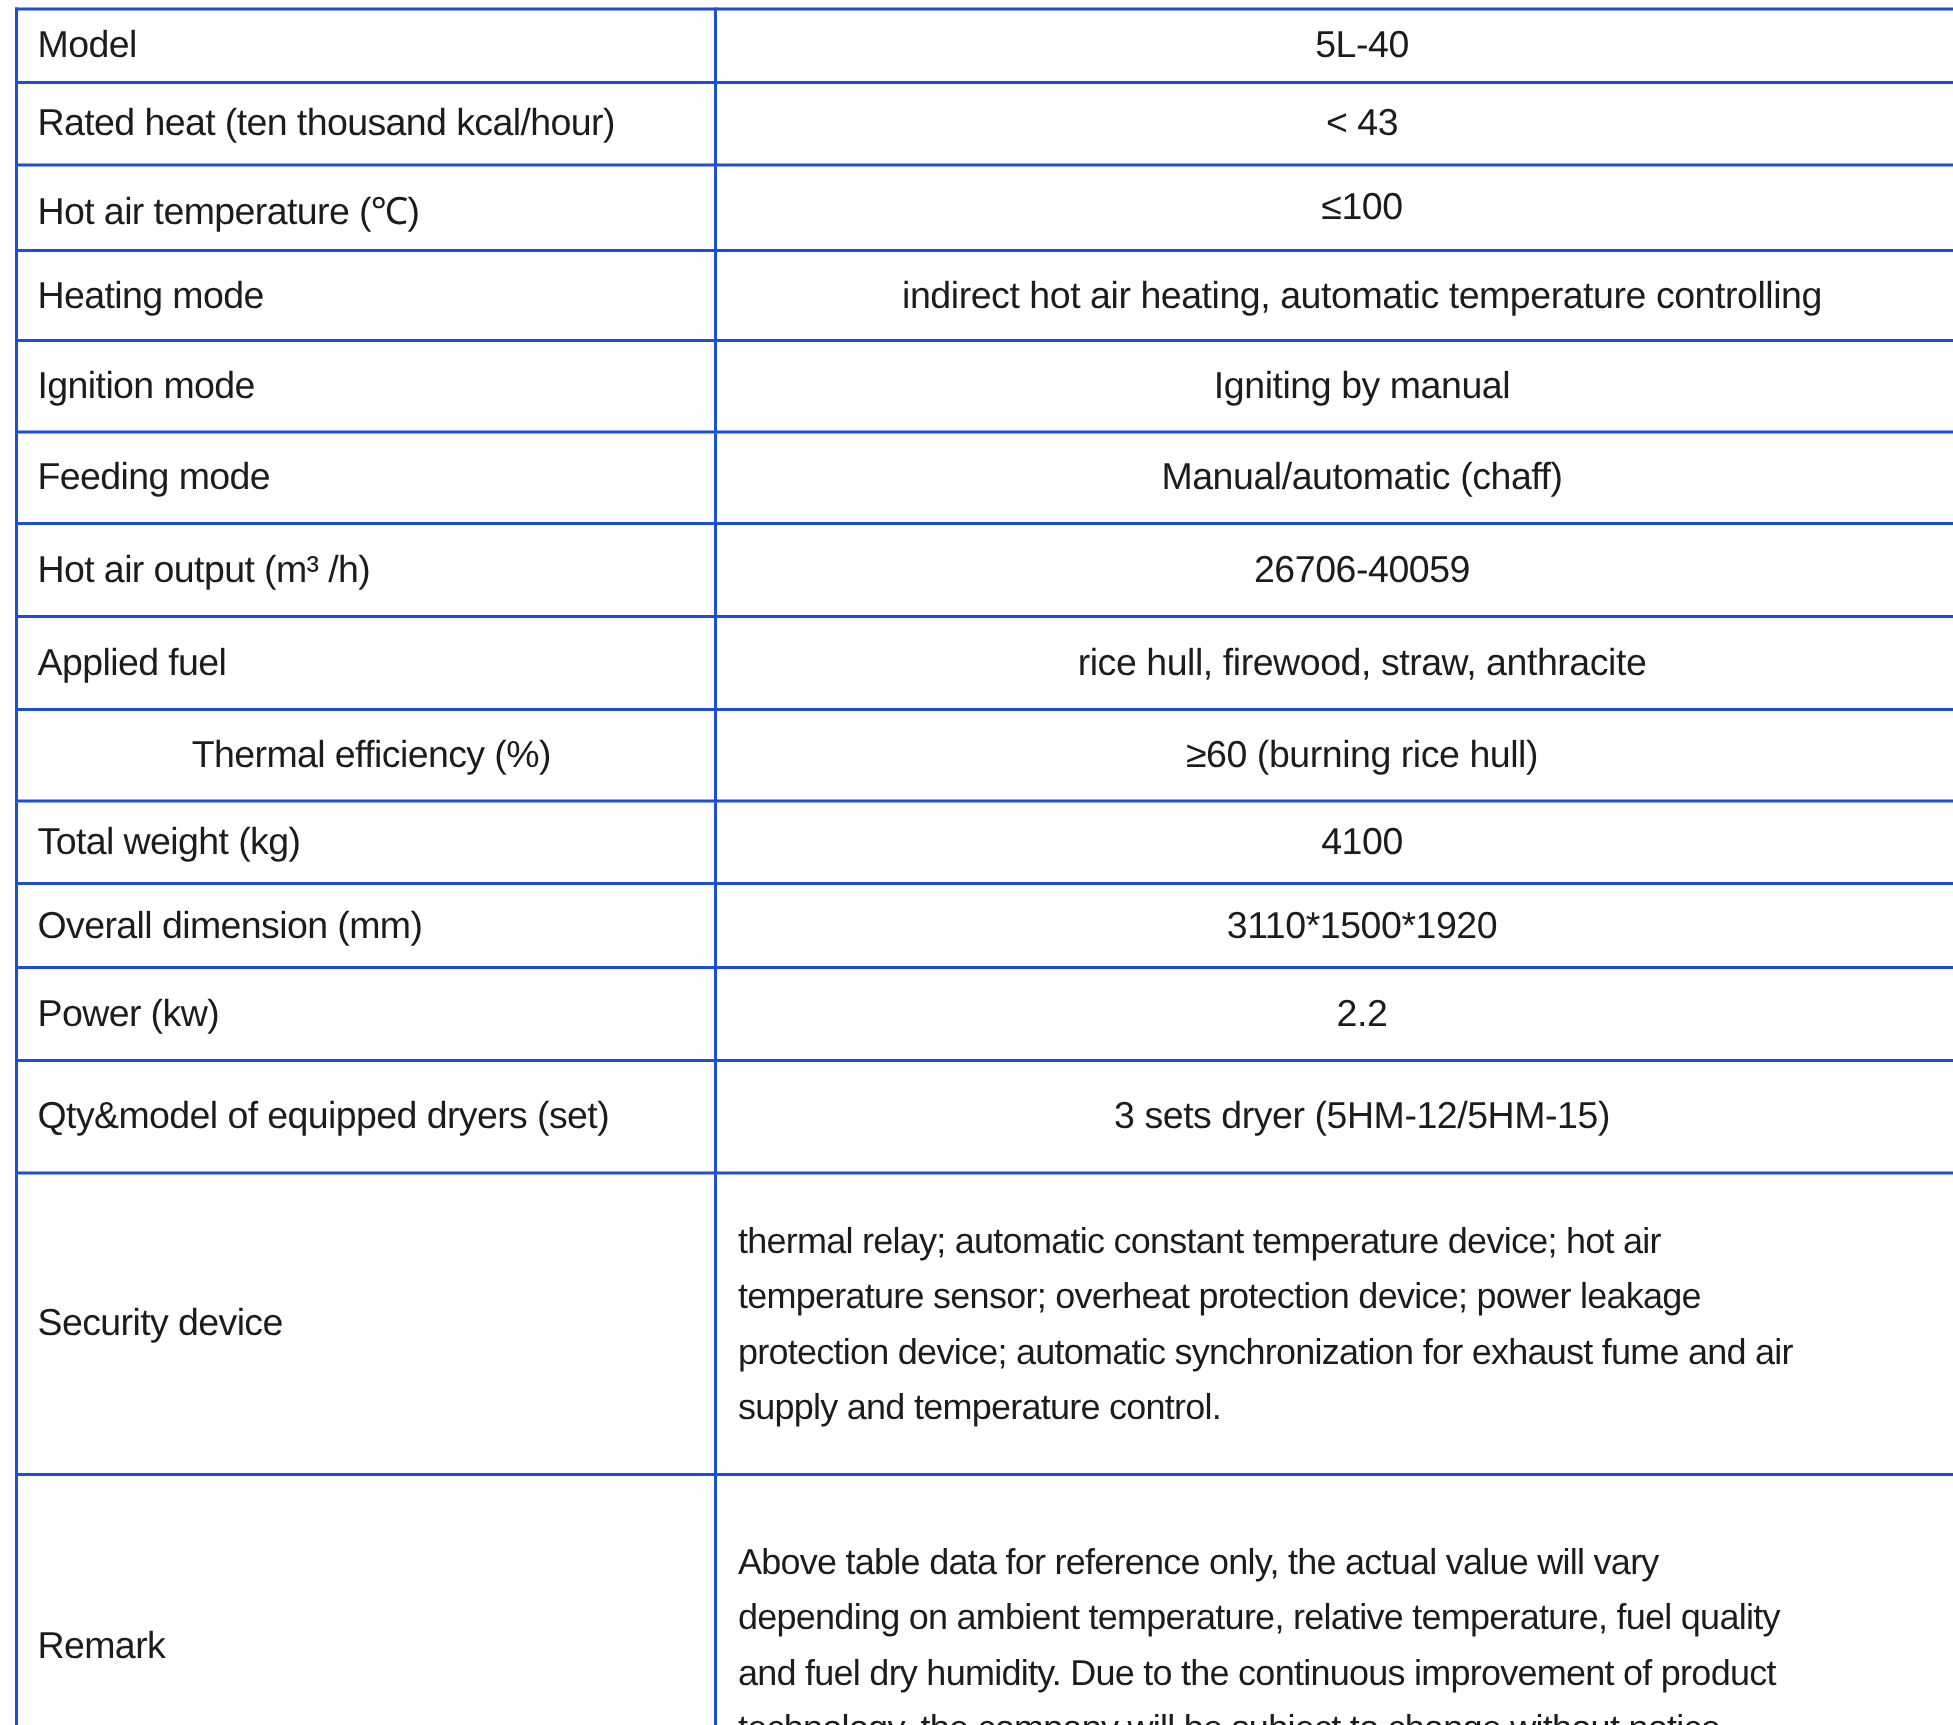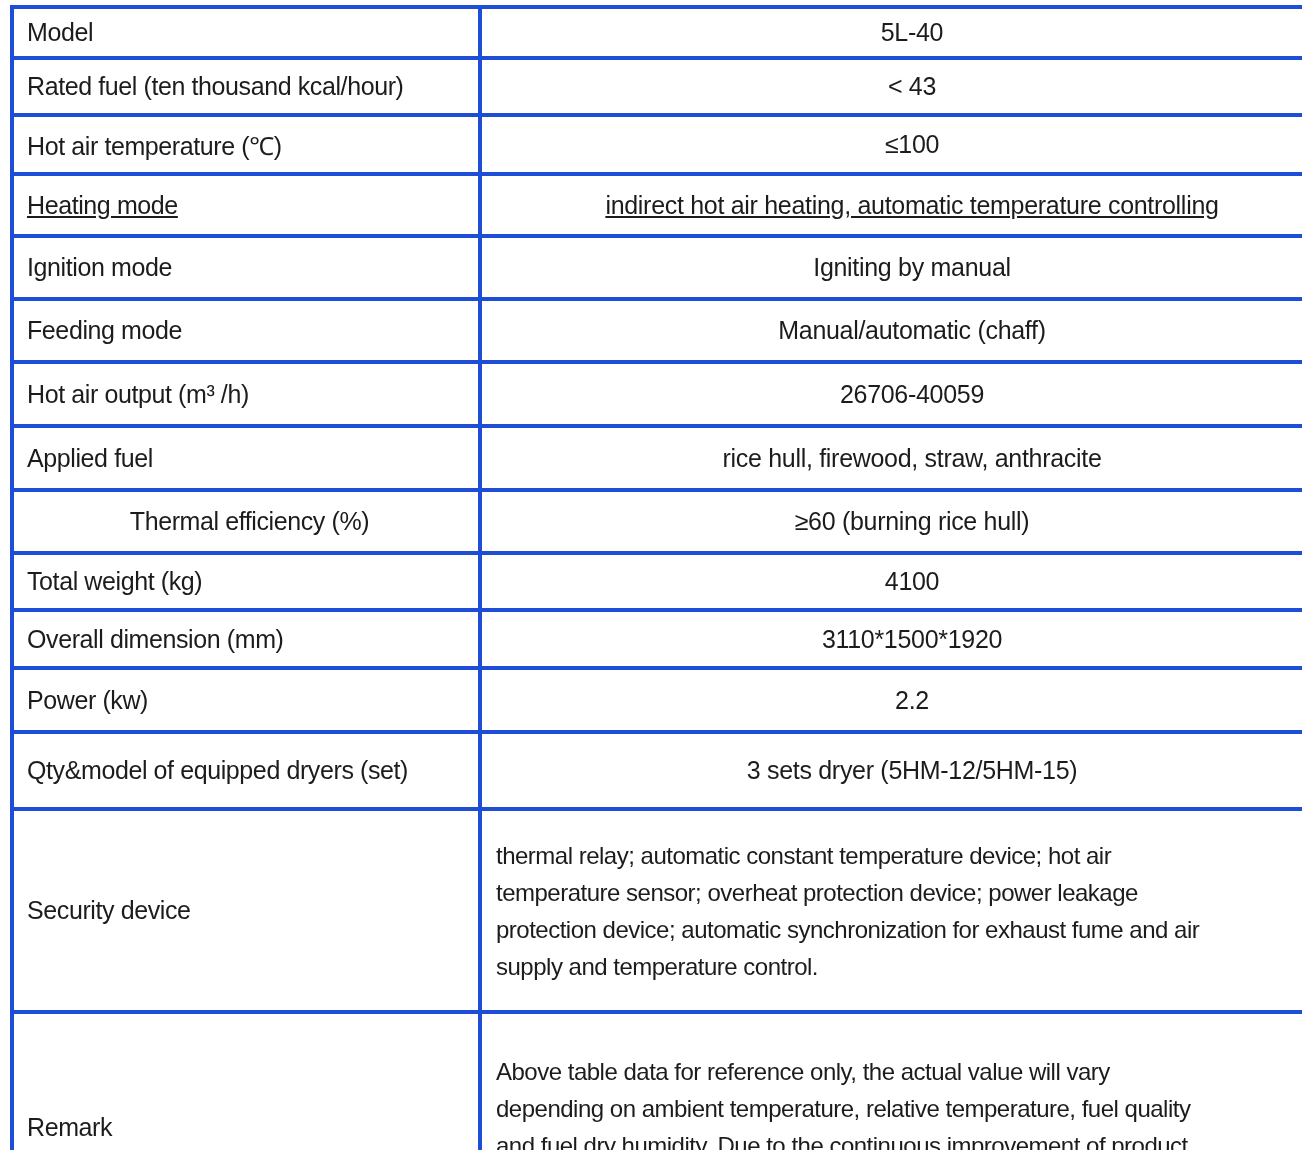--- a/index.html
+++ b/index.html
@@ -11,21 +11,21 @@
     font-family: "Liberation Sans", sans-serif;
     color: #1c1c1c;
   }
   .spec-table {
     border-collapse: collapse;
     table-layout: fixed;
     margin: 5px 0 0 10px;
     width: 1285px;
   }
   .spec-table td {
-    border: 4px solid #1d4ed8;
+    border: 2px solid #1d4ed8;
     background: #ffffff;
     vertical-align: middle;
     overflow: hidden;
   }
   .label-cell {
     width: 445px;
     padding: 0 6px 0 13px;
     font-size: 25px;
     letter-spacing: -0.4px;
     text-align: left;
@@ -42,21 +42,21 @@
     text-align: left;
     padding: 8px 14px;
     font-size: 24px;
     letter-spacing: -0.5px;
     line-height: 37px;
   }
   
   tr:nth-child(1)  td { height: 47px; }
   tr:nth-child(2)  td { height: 53px; }
   tr:nth-child(3)  td { height: 55px; margin-left: 27px; }
-  tr:nth-child(4)  td { height: 58px; text-decoration: underline; }
+  tr:nth-child(4)  td { height: 58px; }
   tr:nth-child(5)  td { height: 59px; margin-top: 12px; }
   tr:nth-child(6)  td { height: 59px; }
   tr:nth-child(7)  td { height: 60px; border-radius: 15px; }
   tr:nth-child(8)  td { height: 60px; }
   tr:nth-child(9)  td { height: 59px; text-align: center; }
   tr:nth-child(10) td { height: 53px; }
   tr:nth-child(11) td { height: 54px; }
   tr:nth-child(12) td { height: 60px; }
   tr:nth-child(13) td { height: 73px; border-radius: 10px; }
   tr:nth-child(14) td { height: 183px; }
@@ -65,21 +65,21 @@
 </head>
 <body>
 
 <table class="spec-table">
   <tbody>
     <tr>
       <td class="label-cell">Model</td>
       <td class="value-cell">5L-40</td>
     </tr>
     <tr>
-      <td class="label-cell">Rated fuel (ten thousand kcal/hour)</td>
+      <td class="label-cell">Rated heat (ten thousand kcal/hour)</td>
       <td class="value-cell">&lt; 43</td>
     </tr>
     <tr>
       <td class="label-cell">Hot air temperature (℃)</td>
       <td class="value-cell">≤100</td>
     </tr>
     <tr>
       <td class="label-cell">Heating mode</td>
       <td class="value-cell">indirect hot air heating, automatic temperature controlling</td>
     </tr>

